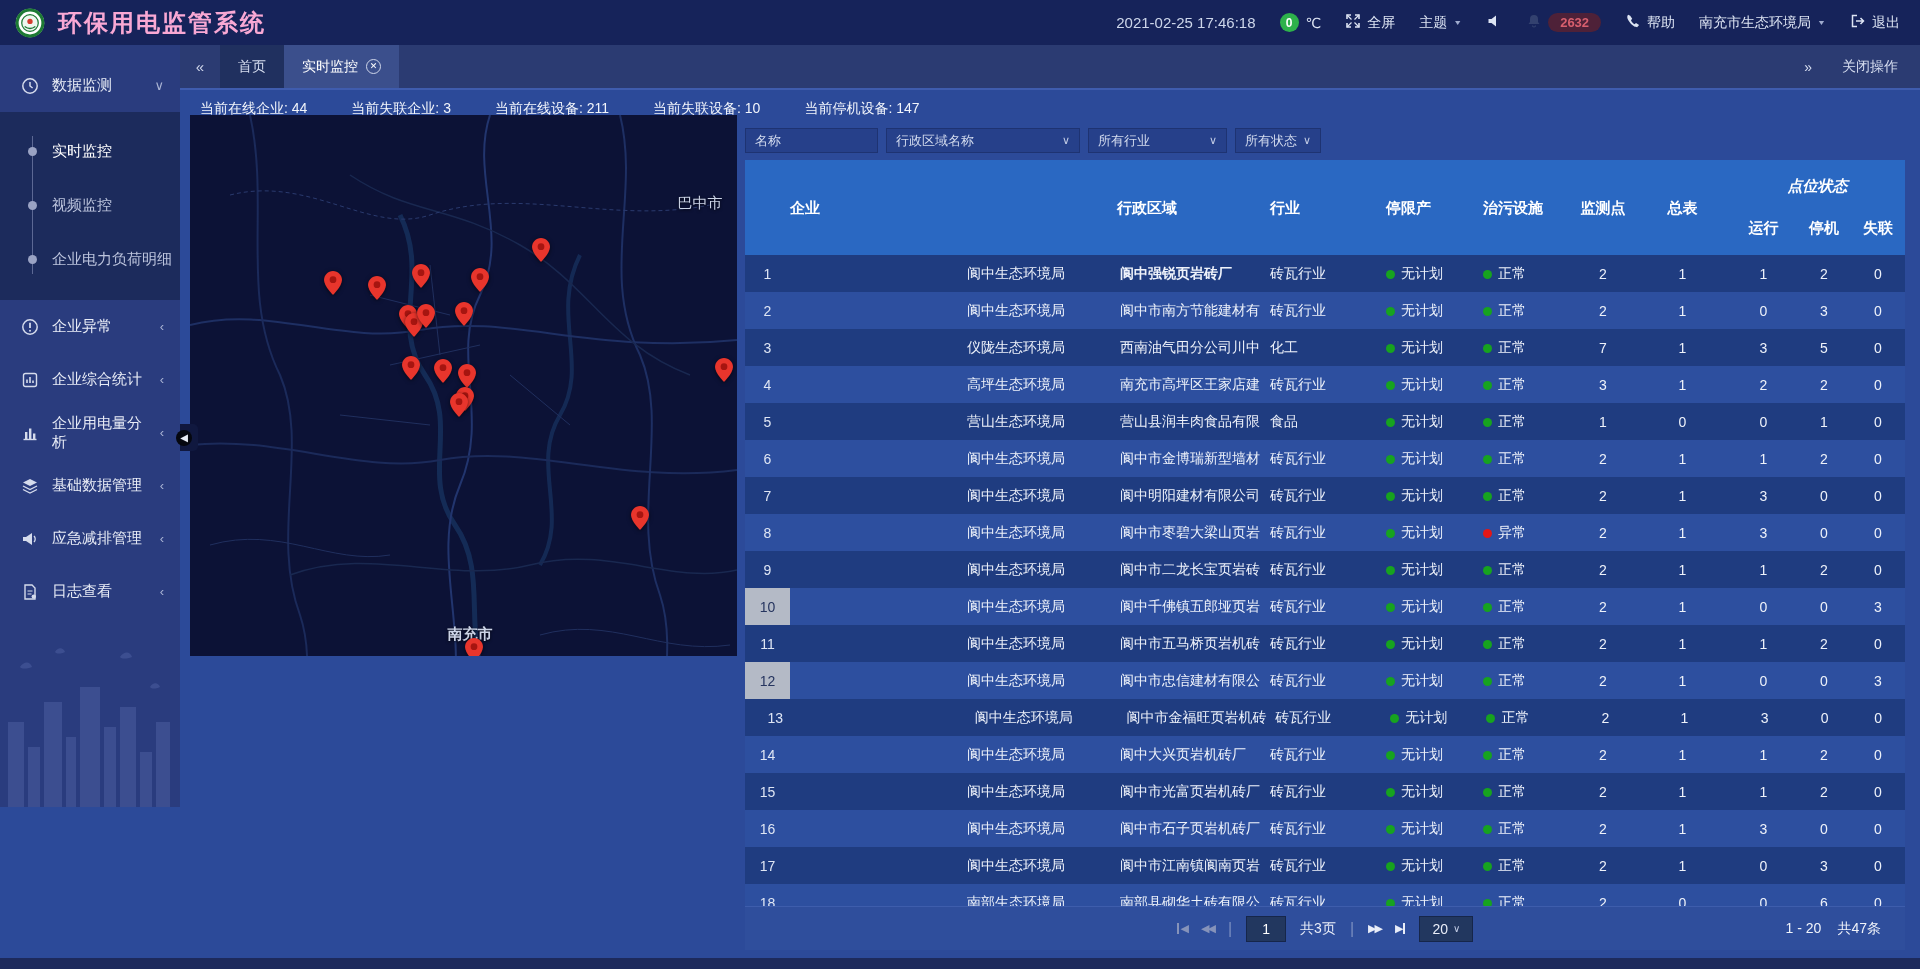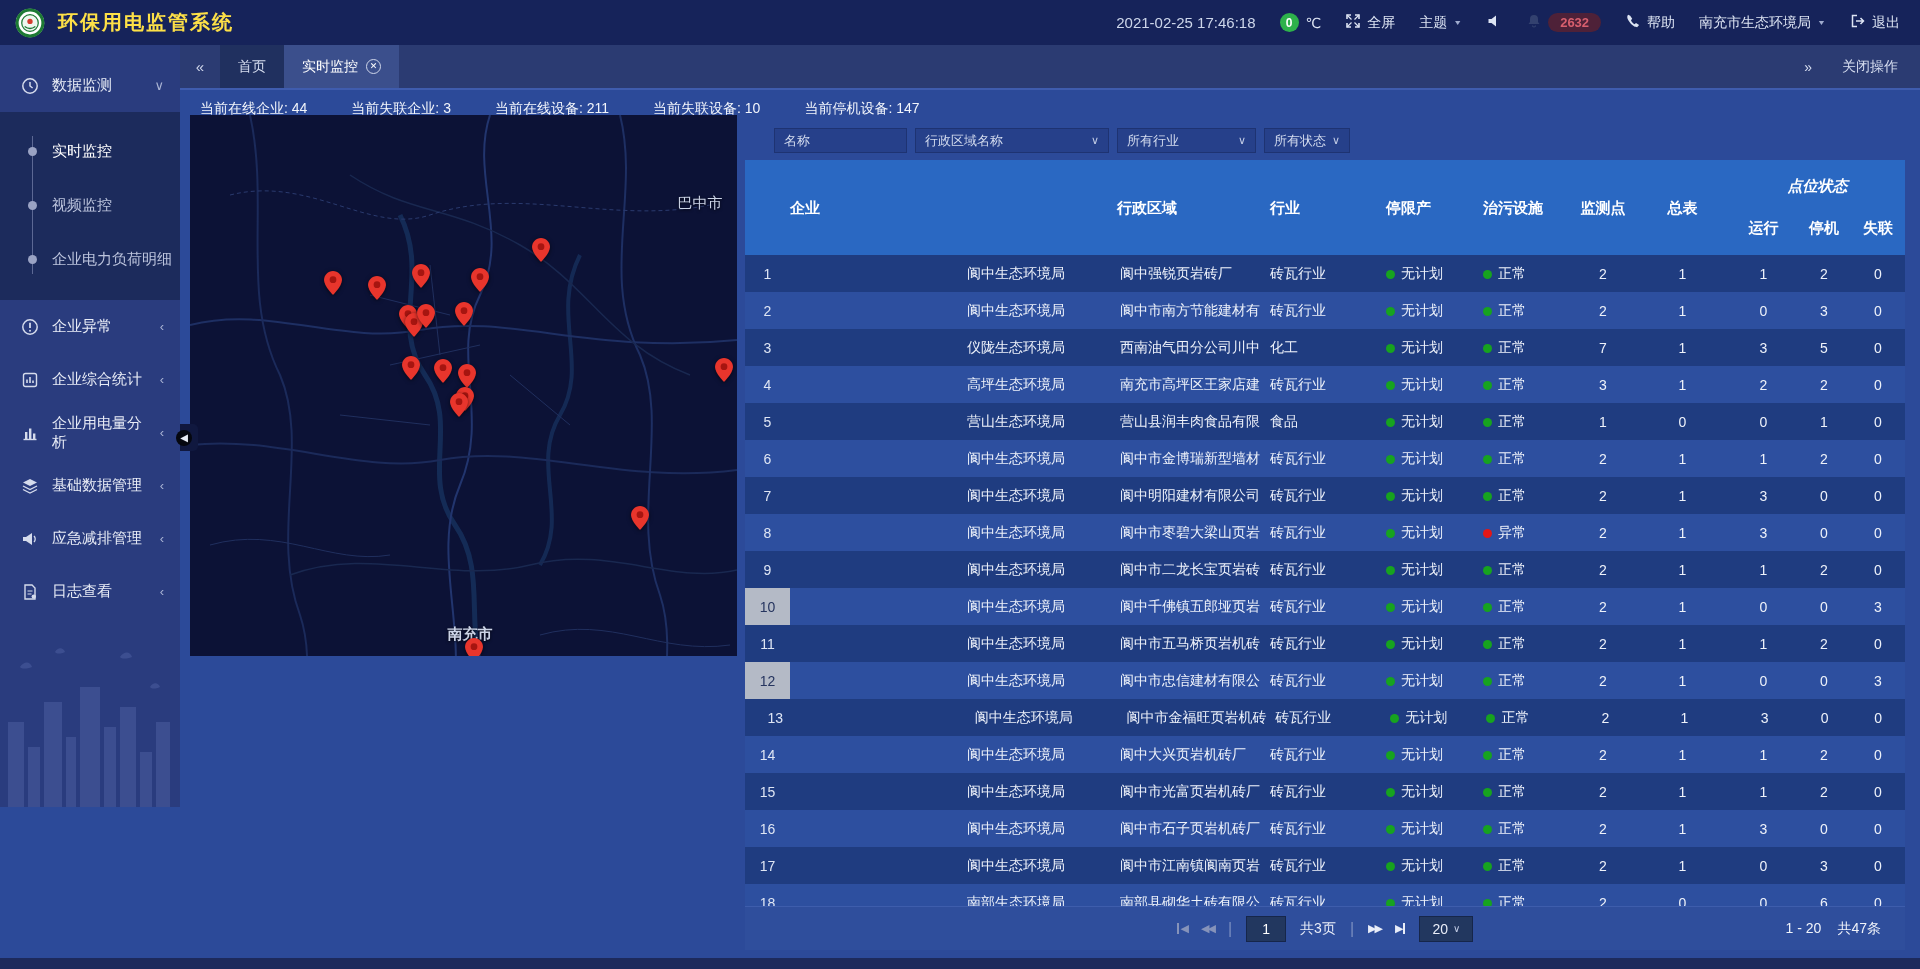--- a/index.html
+++ b/index.html
@@ -2,21 +2,21 @@
 <html><head>
 <meta charset="utf-8">
 <style>
   * { margin:0; padding:0; box-sizing:border-box; }
   html,body { width:1920px; height:969px; overflow:hidden; }
   body { font-family:"Liberation Sans","DejaVu Sans",sans-serif; background:#2c4a99; color:#fff; position:relative; }
 
   
   .app-header { position:absolute; top:0; left:0; width:1920px; height:45px; background:#16235a; display:flex; align-items:center; z-index:30; padding-left:14px; }
   .logo { width:32px; height:32px; flex:0 0 32px; }
-  .app-title { font-size:20px; font-weight:bold; letter-spacing:2px; margin-left:12px; color:#fde047; }
+  .app-title { font-size:24px; font-weight:bold; letter-spacing:2px; margin-left:12px; color:#f9a8d4; }
   .header-right { margin-left:auto; display:flex; align-items:center; gap:24px; padding-right:20px; font-size:14px; color:#dde4f3; }
   .hdr-item { display:flex; align-items:center; gap:6px; cursor:pointer; white-space:nowrap; }
   .hdr-item svg { width:16px; height:16px; }
   .datetime { color:#cdd6ea; font-size:15px; }
   .temp-wrap { display:flex; align-items:center; gap:7px; }
   .temp-circle { width:19px; height:19px; border-radius:50%; background:#2eb24b; color:#fff; font-size:12px; display:flex; align-items:center; justify-content:center; font-weight:bold; }
   .temp-unit { color:#dde4f3; font-size:14px; }
   .caret { font-size:9px; color:#9fabce; transform:scaleY(.8); }
   .bell-ico { color:#33416f; }
   .badge-pill { background:#4e2138; color:#d85f6e; border-radius:10px; padding:2px 12px; font-size:13px; font-weight:bold; }
@@ -56,21 +56,21 @@
   .map svg.roads { position:absolute; inset:0; }
   .city-label { position:absolute; font-size:15px; color:#ccd4e7; text-shadow:0 1px 3px rgba(0,0,0,.8); transform:translate(-50%,-50%); white-space:nowrap; }
   .pin { position:absolute; width:18px; height:24px; transform:translate(-50%,-100%); filter:drop-shadow(0 1px 2px rgba(0,0,0,.6)); }
   .map-collapse { position:absolute; left:180px; top:424px; width:18px; height:27px; background:#10183f; border-radius:0 5px 5px 0; display:flex; align-items:center; z-index:22; cursor:pointer; }
   .map-collapse .knob { width:16px; height:16px; border-radius:50%; background:#05070f; color:#e8ecf5; font-size:10px; display:flex; align-items:center; justify-content:center; margin-left:-4px; }
 
   
   .filters { position:absolute; left:565px; top:36px; display:flex; gap:8px; }
   .f-ctrl { height:25px; background:#26408a; border:1px solid #1e3372; color:#d4dcef; font-size:13px; display:flex; align-items:center; padding:0 9px; }
   .f-ctrl .sel-caret { margin-left:auto; font-size:11px; color:#c3cde6; }
-  input.f-ctrl { outline:none;margin-left:29px; }
+  input.f-ctrl { outline:none; }
   input.f-ctrl::placeholder { color:#d4dcef; opacity:1; }
 
   
   .tablebox { position:absolute; left:565px; top:68px; width:1160px; height:790px; }
   .thead { height:95px; background:#2a68c2; display:flex; font-size:15px; font-weight:bold; color:#fff; }
   .th { line-height:95px; white-space:nowrap; }
   .group-col { display:flex; flex-direction:column; }
   .group-title { height:42px; line-height:52px; text-align:center; font-style:italic; }
   .group-subs { height:53px; display:flex; align-items:center; }
   .group-subs span { text-align:center; }
@@ -410,21 +410,21 @@
           </div>
         </div>
       </div>
     <div class="tbody">
       <div id="rows-host">
           <div class="trow odd">
             <div style="width: 45px; height: 100%;">
               <span class="idx-cell" style="width:100%">1</span>
             </div>
             <div class="td" style="width: 330px; padding-left: 177px;">阆中生态环境局</div>
-            <div class="td" style="width: 150px;">阆中强锐页岩砖厂</div>
+            <div class="td" style="width: 150px; font-weight: bold;">阆中强锐页岩砖厂</div>
             <div class="td" style="width: 116px;">砖瓦行业</div>
             <div class="td" style="width: 97px;"><span class="dot green"></span>无计划</div>
             <div class="td" style="width: 88px;"><span class="dot green"></span>正常</div>
             <div class="td num" style="width: 64px;">2</div>
             <div class="td num" style="width: 95px;">1</div>
             <div class="td num" style="width: 67px;">1</div>
             <div class="td num" style="width: 54px;">2</div>
             <div class="td num" style="width: 54px;">0</div>
           </div>
           <div class="trow even">

